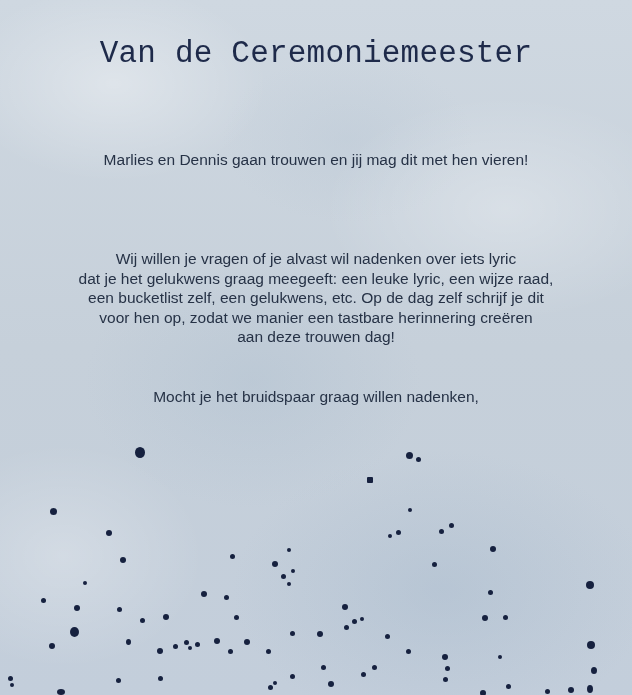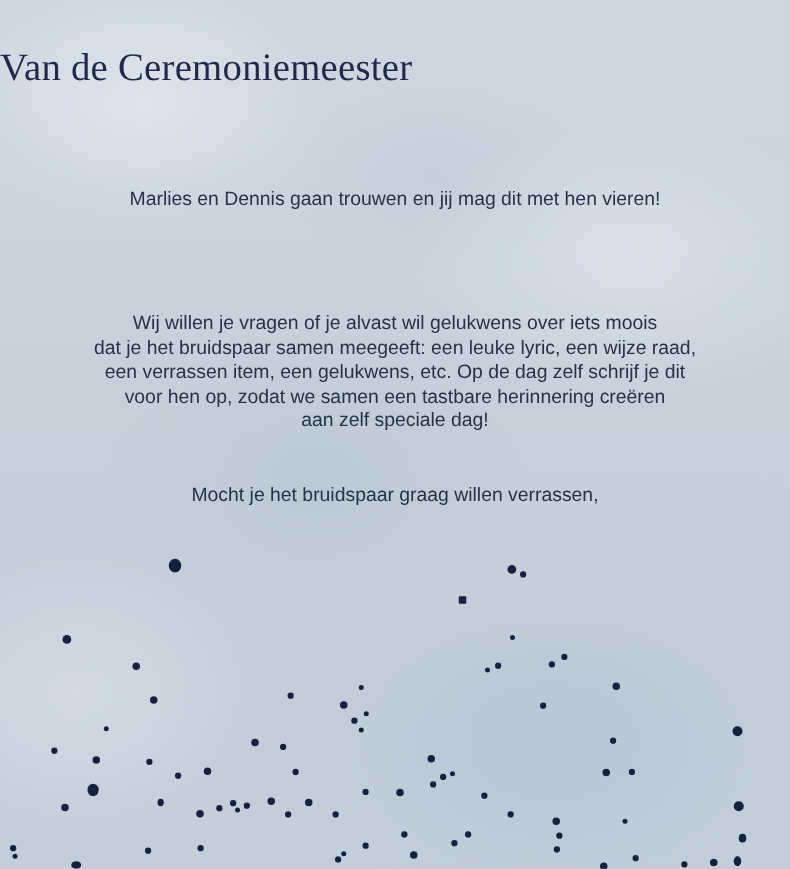--- a/index.html
+++ b/index.html
@@ -21,22 +21,22 @@
     .card {
       position: absolute;
       inset: 0;
       color: #1f2b44;
     }
     .title {
       position: absolute;
       top: 36px;
       left: 0;
       width: 632px;
-      text-align: left;
-      font-family: Liberation Serif, serif;
+      text-align: center;
+      font-family: Liberation Mono, monospace;
       font-size: 31px;
       font-weight: normal;
       letter-spacing: 0.2px;
       color: #1e2a4a;
       margin: 0;
     }
     .para {
       position: absolute;
       left: 0;
       width: 632px;
@@ -63,29 +63,29 @@
 <body>
 
 <div class="card">
   <h1 class="title">Van de Ceremoniemeester</h1>
 
   <div class="para p1">
     <span>Marlies en Dennis gaan trouwen en jij mag dit met hen vieren!</span>
   </div>
 
   <div class="para p2">
-    <span>Wij willen je vragen of je alvast wil gelukwens over iets moois</span>
-    <span>dat je het bruidspaar samen meegeeft: een leuke lyric, een wijze raad,</span>
-    <span>een verrassen item, een gelukwens, etc. Op de dag zelf schrijf je dit</span>
-    <span>voor hen op, zodat we samen een tastbare herinnering creëren</span>
-    <span>aan zelf speciale dag!</span>
+    <span>Wij willen je vragen of je alvast wil nadenken over iets lyric</span>
+    <span>dat je het gelukwens graag meegeeft: een leuke lyric, een wijze raad,</span>
+    <span>een bucketlist zelf, een gelukwens, etc. Op de dag zelf schrijf je dit</span>
+    <span>voor hen op, zodat we manier een tastbare herinnering creëren</span>
+    <span>aan deze trouwen dag!</span>
   </div>
 
   <div class="para p3">
-    <span>Mocht je het bruidspaar graag willen verrassen,</span>
+    <span>Mocht je het bruidspaar graag willen nadenken,</span>
   </div>
 
   <div class="dots" id="dots">
       <span class="dot" style="left: 135px; top: 446.5px; width: 10px; height: 11px; background: rgb(22, 33, 63);"></span>
       <span class="dot" style="left: 405.5px; top: 451.5px; width: 7px; height: 7px; background: rgb(22, 33, 63);"></span>
       <span class="dot" style="left: 415.5px; top: 456.5px; width: 5px; height: 5px; background: rgb(22, 33, 63);"></span>
       <span class="dot sq" style="left: 367px; top: 477px; width: 6px; height: 6px; background: rgb(22, 33, 63);"></span>
       <span class="dot" style="left: 49.5px; top: 507.5px; width: 7px; height: 7px; background: rgb(22, 33, 63);"></span>
       <span class="dot" style="left: 408px; top: 508px; width: 4px; height: 4px; background: rgb(22, 33, 63);"></span>
       <span class="dot" style="left: 106px; top: 530px; width: 6px; height: 6px; background: rgb(22, 33, 63);"></span>

